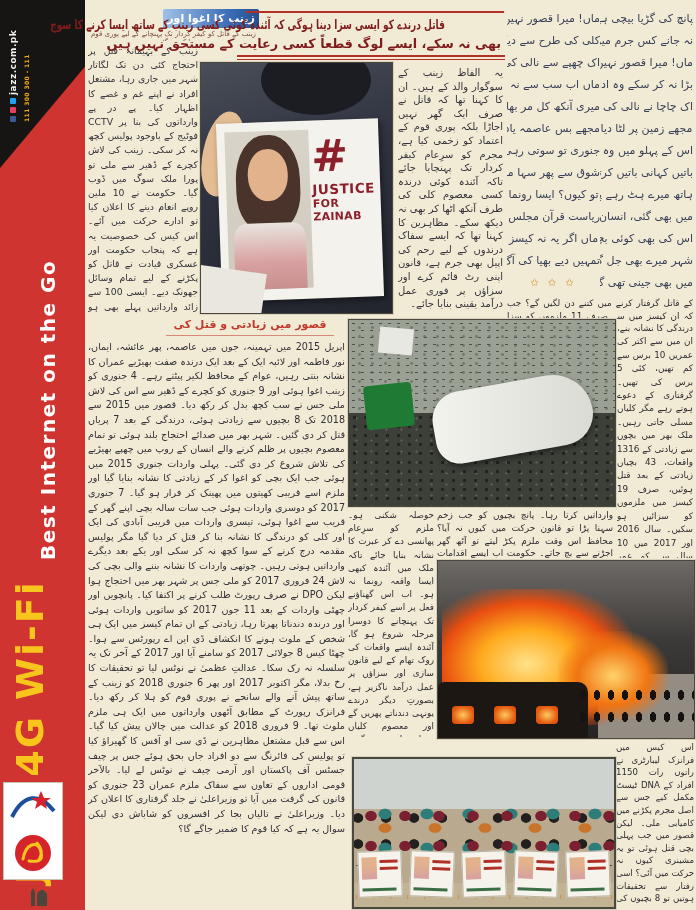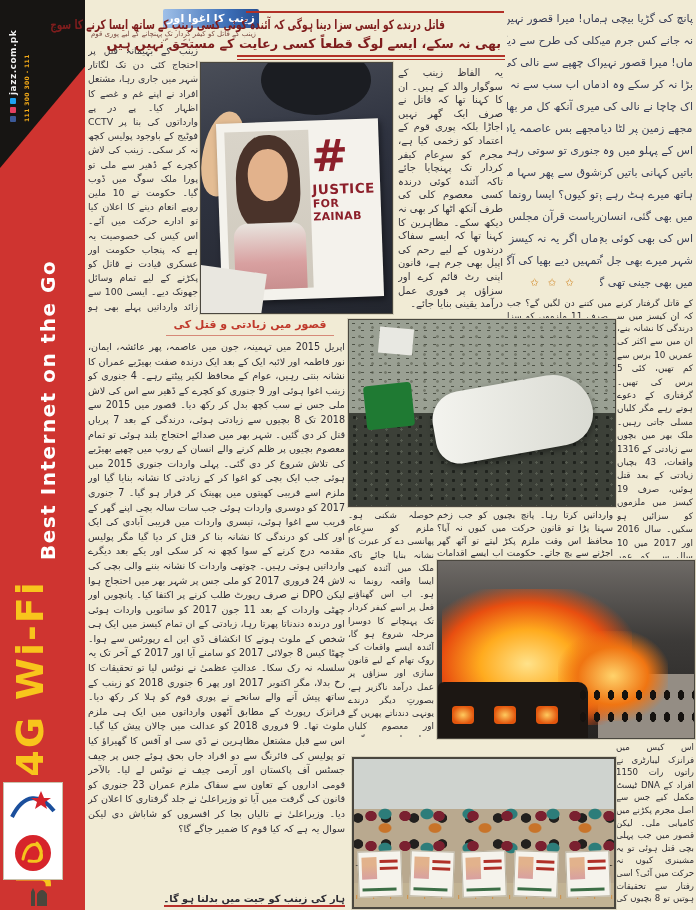--- a/index.html
+++ b/index.html
@@ -275,17 +275,14 @@
       <div class="placard">
           <div class="pl-img"></div>
           <div class="pl-t1"></div>
           <div class="pl-t2"></div>
           <div class="pl-t3"></div>
         </div>
     </div>
   </div>
 
   <div class="article" dir="rtl">اپریل 2015 میں تہمینہ، جون میں عاصمہ، پھر عائشہ، ایمان، نور فاطمہ اور لائبہ ایک کے بعد ایک درندہ صفت بھیڑیے عمران کا نشانہ بنتی رہیں، عوام کے محافظ لکیر پیٹتے رہے۔ 4 جنوری کو زینب اغوا ہوئی اور 9 جنوری کو کچرے کے ڈھیر سے اس کی لاش ملی جس نے سب کچھ بدل کر رکھ دیا۔ قصور میں 2015 سے 2018 تک 8 بچیوں سے زیادتی ہوئی، درندگی کے بعد 7 پریاں قتل کر دی گئیں۔ شہر بھر میں صدائے احتجاج بلند ہوئی تو تمام معصوم بچیوں پر ظلم کرنے والے انسان کے روپ میں چھپے بھیڑیے کی تلاش شروع کر دی گئی۔ پہلی واردات جنوری 2015 میں ہوئی جب ایک بچی کو اغوا کر کے زیادتی کا نشانہ بنایا گیا اور ملزم اسے قریبی کھیتوں میں پھینک کر فرار ہو گیا۔ 7 جنوری 2017 کو دوسری واردات ہوئی جب سات سالہ بچی اپنے گھر کے قریب سے اغوا ہوئی، تیسری واردات میں قریبی آبادی کی ایک اور کلی کو درندگی کا نشانہ بنا کر قتل کر دیا گیا مگر پولیس مقدمہ درج کرنے کے سوا کچھ نہ کر سکی اور یکے بعد دیگرے وارداتیں ہوتی رہیں۔ چوتھی واردات کا نشانہ بننے والی بچی کی لاش 24 فروری 2017 کو ملی جس پر شہر بھر میں احتجاج ہوا لیکن DPO نے صرف رپورٹ طلب کرنے پر اکتفا کیا۔ پانچویں اور چھٹی واردات کے بعد 11 جون 2017 کو ساتویں واردات ہوئی اور درندہ دندناتا پھرتا رہا، زیادتی کے ان تمام کیسز میں ایک ہی شخص کے ملوث ہونے کا انکشاف ڈی این اے رپورٹس سے ہوا۔ چھٹا کیس 8 جولائی 2017 کو سامنے آیا اور 2017 کے آخر تک یہ سلسلہ نہ رک سکا۔ عدالتِ عظمیٰ نے نوٹس لیا تو تحقیقات کا رخ بدلا، مگر اکتوبر 2017 اور پھر 6 جنوری 2018 کو زینب کے ساتھ پیش آنے والے سانحے نے پوری قوم کو ہلا کر رکھ دیا۔ فرانزک رپورٹ کے مطابق آٹھوں وارداتوں میں ایک ہی ملزم ملوث تھا۔ 9 فروری 2018 کو عدالت میں چالان پیش کیا گیا۔ اس سے قبل مشتعل مظاہرین نے ڈی سی او آفس کا گھیراؤ کیا تو پولیس کی فائرنگ سے دو افراد جاں بحق ہوئے جس پر چیف جسٹس آف پاکستان اور آرمی چیف نے نوٹس لے لیا۔ بالآخر قومی اداروں کے تعاون سے سفاک ملزم عمران 23 جنوری کو قانون کی گرفت میں آیا تو وزیراعلیٰ نے جلد گرفتاری کا اعلان کر دیا۔ وزیراعلیٰ نے تالیاں بجا کر افسروں کو شاباش دی لیکن سوال یہ ہے کہ کیا قوم کا ضمیر جاگے گا؟</div>
-  <div class="closing" dir="rtl">
-    <span>ہار کی زینب کو جیت میں بدلنا ہو گا۔</span>
-  </div>
 
 </div>
 
 </body></html>

